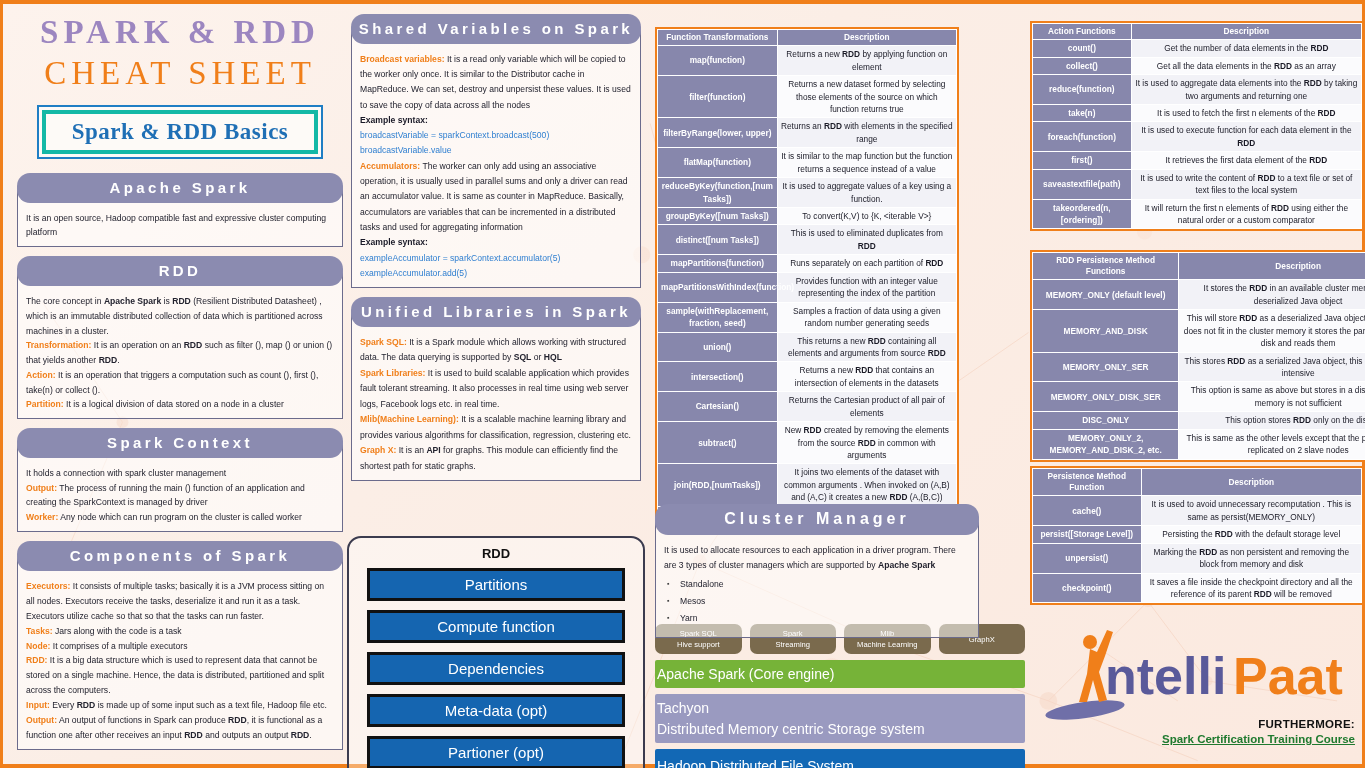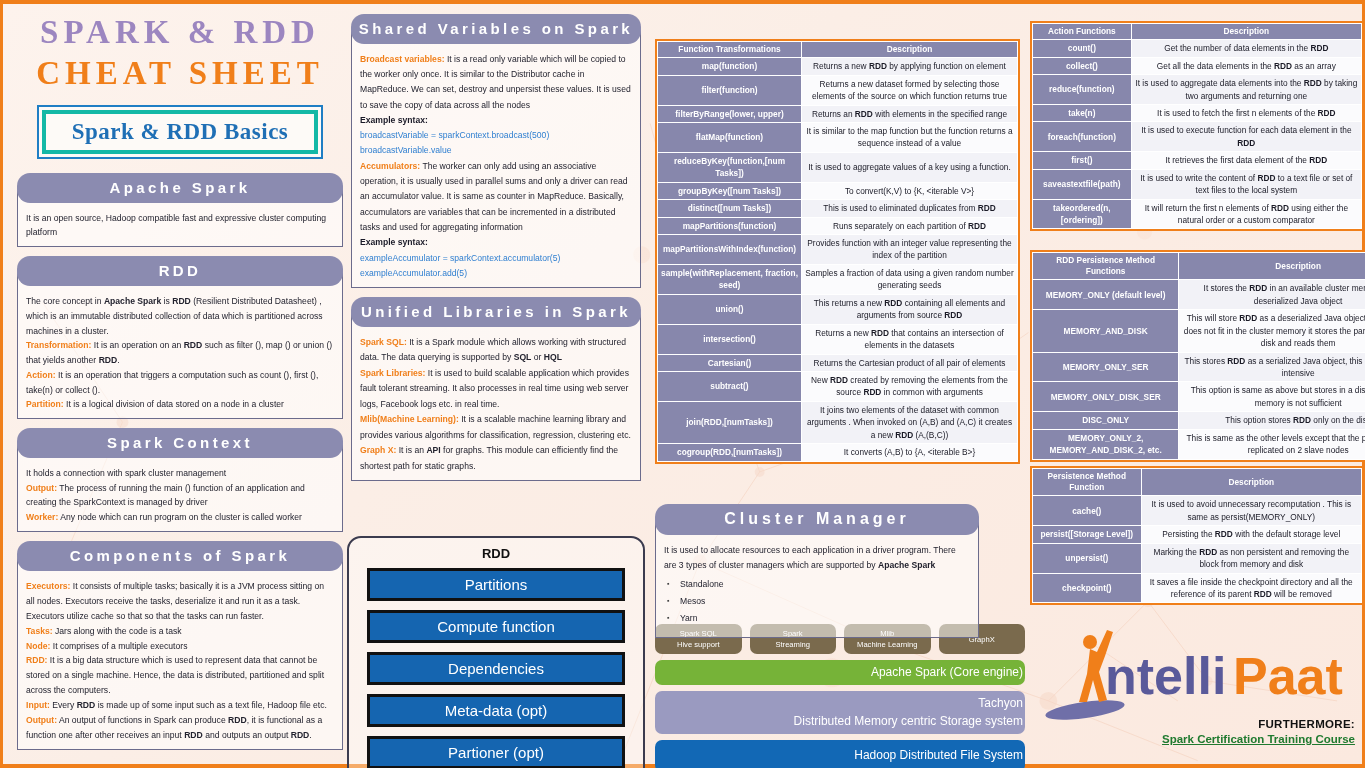--- a/index.html
+++ b/index.html
@@ -39,21 +39,21 @@
   }
   .panel p { margin:0; }
   .k-o { color:#F07F1A; font-weight:bold; }
   .k-b { font-weight:bold; color:#1a1a28; }
   .code { color:#2f7fd0; }
   .sec { margin-bottom:9px; }
 
   
   .t1 { font-family:"Liberation Serif", serif; font-weight:bold; font-size:33px;
         color:#9c86c0; letter-spacing:5px; text-align:center; }
-  .t2 { font-family:"Liberation Serif", serif; font-weight:bold; font-size:33px;
+  .t2 { font-family:"Liberation Serif", serif; font-weight:normal; font-size:33px;
         color:#F07F1A; letter-spacing:5px; text-align:center; margin-top:4px;}
   .basicsbox {
     margin:13px 20px 0 20px; border:2px solid #1f7ec4; padding:3px;
     background:#fdfaf7;
   }
   .basicsinner { border:4px solid #14b8a6; padding:5px 0; }
   .basicstxt { font-family:"Liberation Serif", serif; font-weight:bold; font-size:23px;
                color:#1f6fb5; text-align:center; letter-spacing:.5px; }
 
   
@@ -75,21 +75,21 @@
 
   
   .stackrow { display:flex; gap:8px; margin-bottom:6px; }
   .stbox { border-radius:7px; text-align:center; color:#fff; font-size:7.6px;
            line-height:1.45; padding:4px 2px; }
   .st-top { background:#7a6a4d; flex:1; }
   .st-core { background:#76b338; }
   .st-tach { background:#9a9ac0; }
   .st-hdfs { background:#1268b5; }
   .st-yarn { background:#F07F1A; }
-  .stfull { border-radius:7px; text-align:right; color:#fff; font-size:12px;
+  .stfull { border-radius:2px; text-align:left; color:#fff; font-size:14px;
             line-height:1.45; padding:4px 2px; margin-bottom:6px; }
 
   
   .cmlist { margin:4px 0 0 16px; }
   .cmlist li { font-size:8.6px; line-height:1.95; list-style:none; position:relative; }
   .cmlist li:before { content:"▪"; position:absolute; left:-13px; color:#444; font-size:7px; top:1px;}
 
   
   .logowrap { position:absolute; left:1040px; top:618px; width:320px; height:146px; }
   .furth { position:absolute; right:8px; top:96px; text-align:right; }
@@ -202,21 +202,21 @@
     <div class="rddbox">
       <div class="rddtitle">RDD</div>
       <div class="rddbar">Partitions</div>
       <div class="rddbar">Compute function</div>
       <div class="rddbar">Dependencies</div>
       <div class="rddbar">Meta-data (opt)</div>
       <div class="rddbar">Partioner (opt)</div>
     </div>
   </div>
 
-  <div class="col" style="left:652px; top:35px; width:365px;">
+  <div class="col" style="left:652px; top:23px; width:304px;">
     <div class="tblwrap">
       <table class="tbl">
         <colgroup>
             <col style="width:40%">
             <col style="width:60%">
           </colgroup>
         <thead>
             <tr>
           <th>Function Transformations</th>
           <th>Description</th>

